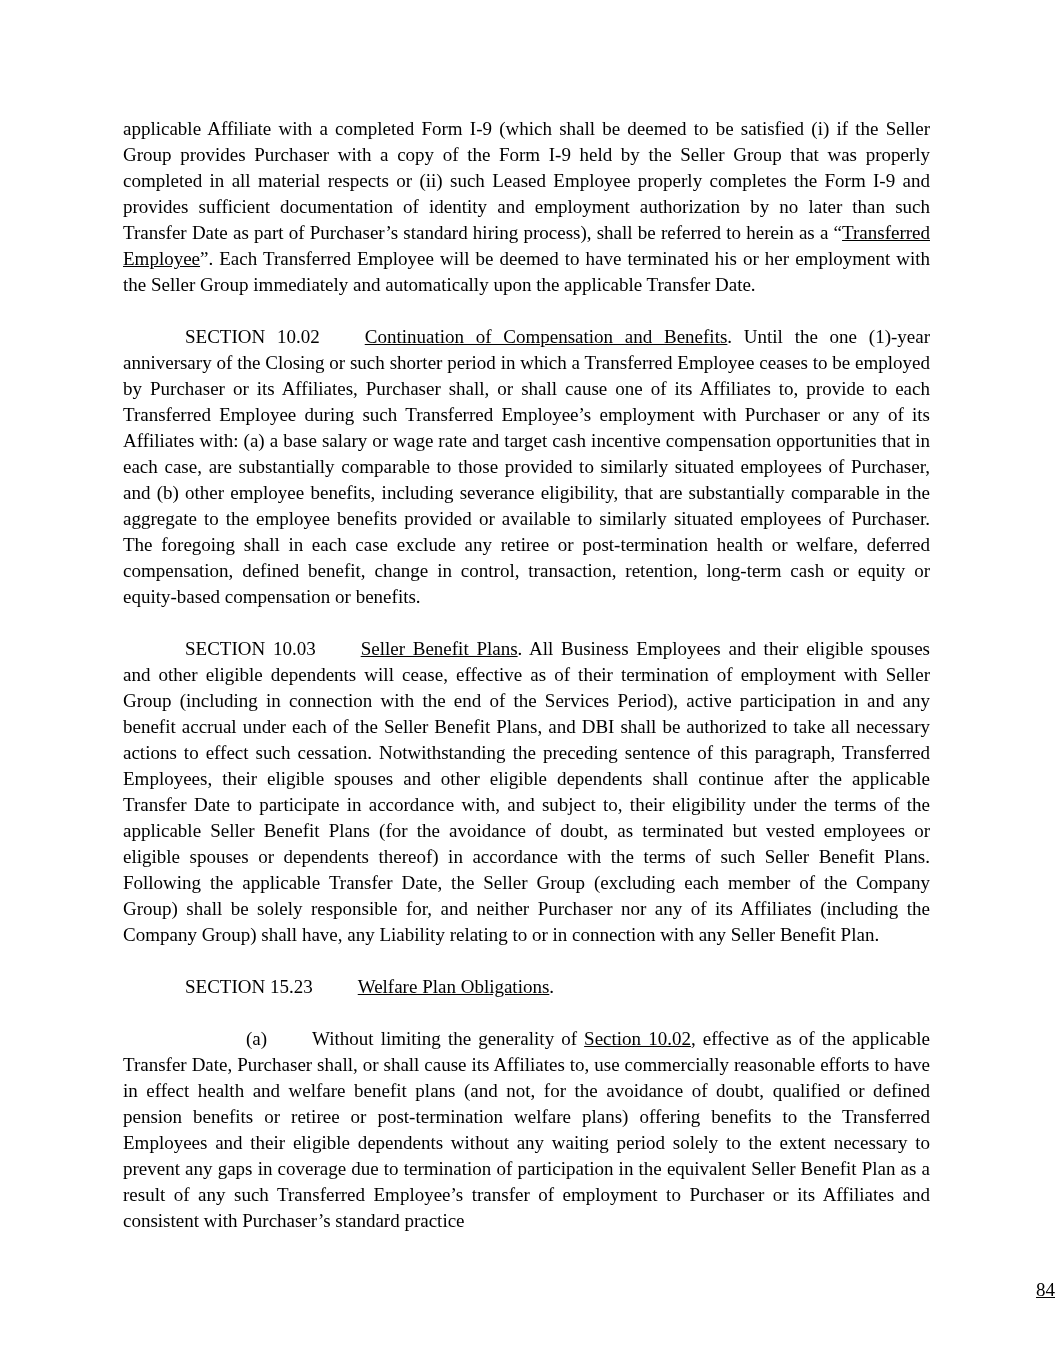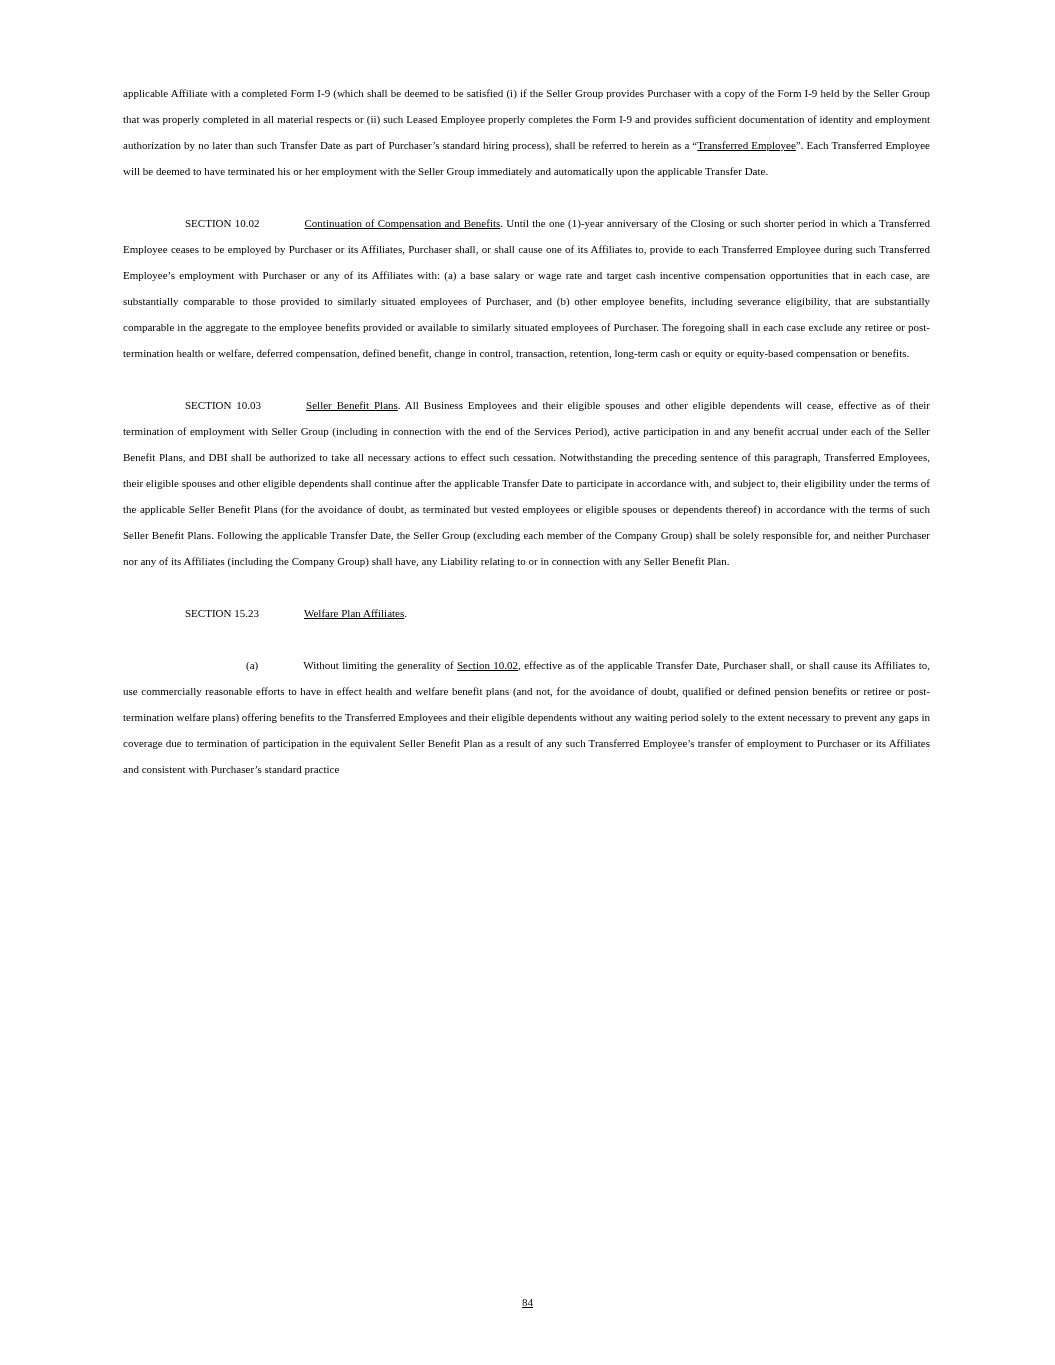--- a/index.html
+++ b/index.html
@@ -6,54 +6,54 @@
     margin: 0;
     padding: 0;
     background: #ffffff;
   }
   .page {
     position: relative;
     width: 1055px;
     height: 1365px;
     box-sizing: border-box;
     background: #ffffff;
-    padding: 80px 125px 0 123px;
+    padding: 116px 125px 0 123px;
     font-family: "Liberation Serif", "DejaVu Serif", serif;
-    font-size: 11px;
+    font-size: 19px;
     line-height: 26px;
     color: #000000;
     overflow: hidden;
   }
   .para {
     margin: 0 0 26px 0;
     text-align: justify;
   }
   .indent-1 { text-indent: 62px; margin-top: 6px; }
   .indent-2 { text-indent: 123px; }
   .u { text-decoration: underline; }
   .tab { display: inline-block; width: 45px; }
   .page-number {
     position: absolute;
     left: 0;
-    bottom: 50px;
+    bottom: 62px;
     width: 100%;
-    text-align: center;
+    text-align: right;
     text-decoration: underline;
   }
 </style>
 </head>
 <body>
 
 <div class="page">
 
   <p class="para"><span>applicable Affiliate with a completed Form I-9 (which shall be deemed to be satisfied (i) if the Seller Group provides Purchaser with a copy of the Form I-9 held by the Seller Group that was properly completed in all material respects or (ii) such Leased Employee properly completes the Form I-9 and provides sufficient documentation of identity and employment authorization by no later than such Transfer Date as part of Purchaser’s standard hiring process), shall be referred to herein as a “</span><span class="u">Transferred Employee</span><span>”. Each Transferred Employee will be deemed to have terminated his or her employment with the Seller Group immediately and automatically upon the applicable Transfer Date.</span></p>
 
   <p class="para indent-1"><span>SECTION 10.02</span><span class="tab"></span><span class="u">Continuation of Compensation and Benefits</span><span>. Until the one (1)-year anniversary of the Closing or such shorter period in which a Transferred Employee ceases to be employed by Purchaser or its Affiliates, Purchaser shall, or shall cause one of its Affiliates to, provide to each Transferred Employee during such Transferred Employee’s employment with Purchaser or any of its Affiliates with: (a) a base salary or wage rate and target cash incentive compensation opportunities that in each case, are substantially comparable to those provided to similarly situated employees of Purchaser, and (b) other employee benefits, including severance eligibility, that are substantially comparable in the aggregate to the employee benefits provided or available to similarly situated employees of Purchaser. The foregoing shall in each case exclude any retiree or post-termination health or welfare, deferred compensation, defined benefit, change in control, transaction, retention, long-term cash or equity or equity-based compensation or benefits.</span></p>
 
   <p class="para indent-1"><span>SECTION 10.03</span><span class="tab"></span><span class="u">Seller Benefit Plans</span><span>. All Business Employees and their eligible spouses and other eligible dependents will cease, effective as of their termination of employment with Seller Group (including in connection with the end of the Services Period), active participation in and any benefit accrual under each of the Seller Benefit Plans, and DBI shall be authorized to take all necessary actions to effect such cessation. Notwithstanding the preceding sentence of this paragraph, Transferred Employees, their eligible spouses and other eligible dependents shall continue after the applicable Transfer Date to participate in accordance with, and subject to, their eligibility under the terms of the applicable Seller Benefit Plans (for the avoidance of doubt, as terminated but vested employees or eligible spouses or dependents thereof) in accordance with the terms of such Seller Benefit Plans. Following the applicable Transfer Date, the Seller Group (excluding each member of the Company Group) shall be solely responsible for, and neither Purchaser nor any of its Affiliates (including the Company Group) shall have, any Liability relating to or in connection with any Seller Benefit Plan.</span></p>
 
-  <p class="para indent-1"><span>SECTION 15.23</span><span class="tab"></span><span class="u">Welfare Plan Affiliates</span><span>.</span></p>
+  <p class="para indent-1"><span>SECTION 15.23</span><span class="tab"></span><span class="u">Welfare Plan Obligations</span><span>.</span></p>
 
   <p class="para indent-2"><span>(a)</span><span class="tab"></span><span>Without limiting the generality of </span><span class="u">Section 10.02</span><span>, effective as of the applicable Transfer Date, Purchaser shall, or shall cause its Affiliates to, use commercially reasonable efforts to have in effect health and welfare benefit plans (and not, for the avoidance of doubt, qualified or defined pension benefits or retiree or post-termination welfare plans) offering benefits to the Transferred Employees and their eligible dependents without any waiting period solely to the extent necessary to prevent any gaps in coverage due to termination of participation in the equivalent Seller Benefit Plan as a result of any such Transferred Employee’s transfer of employment to Purchaser or its Affiliates and consistent with Purchaser’s standard practice</span></p>
 
   <div class="page-number">84</div>
 
 </div>
 
 </body></html>

